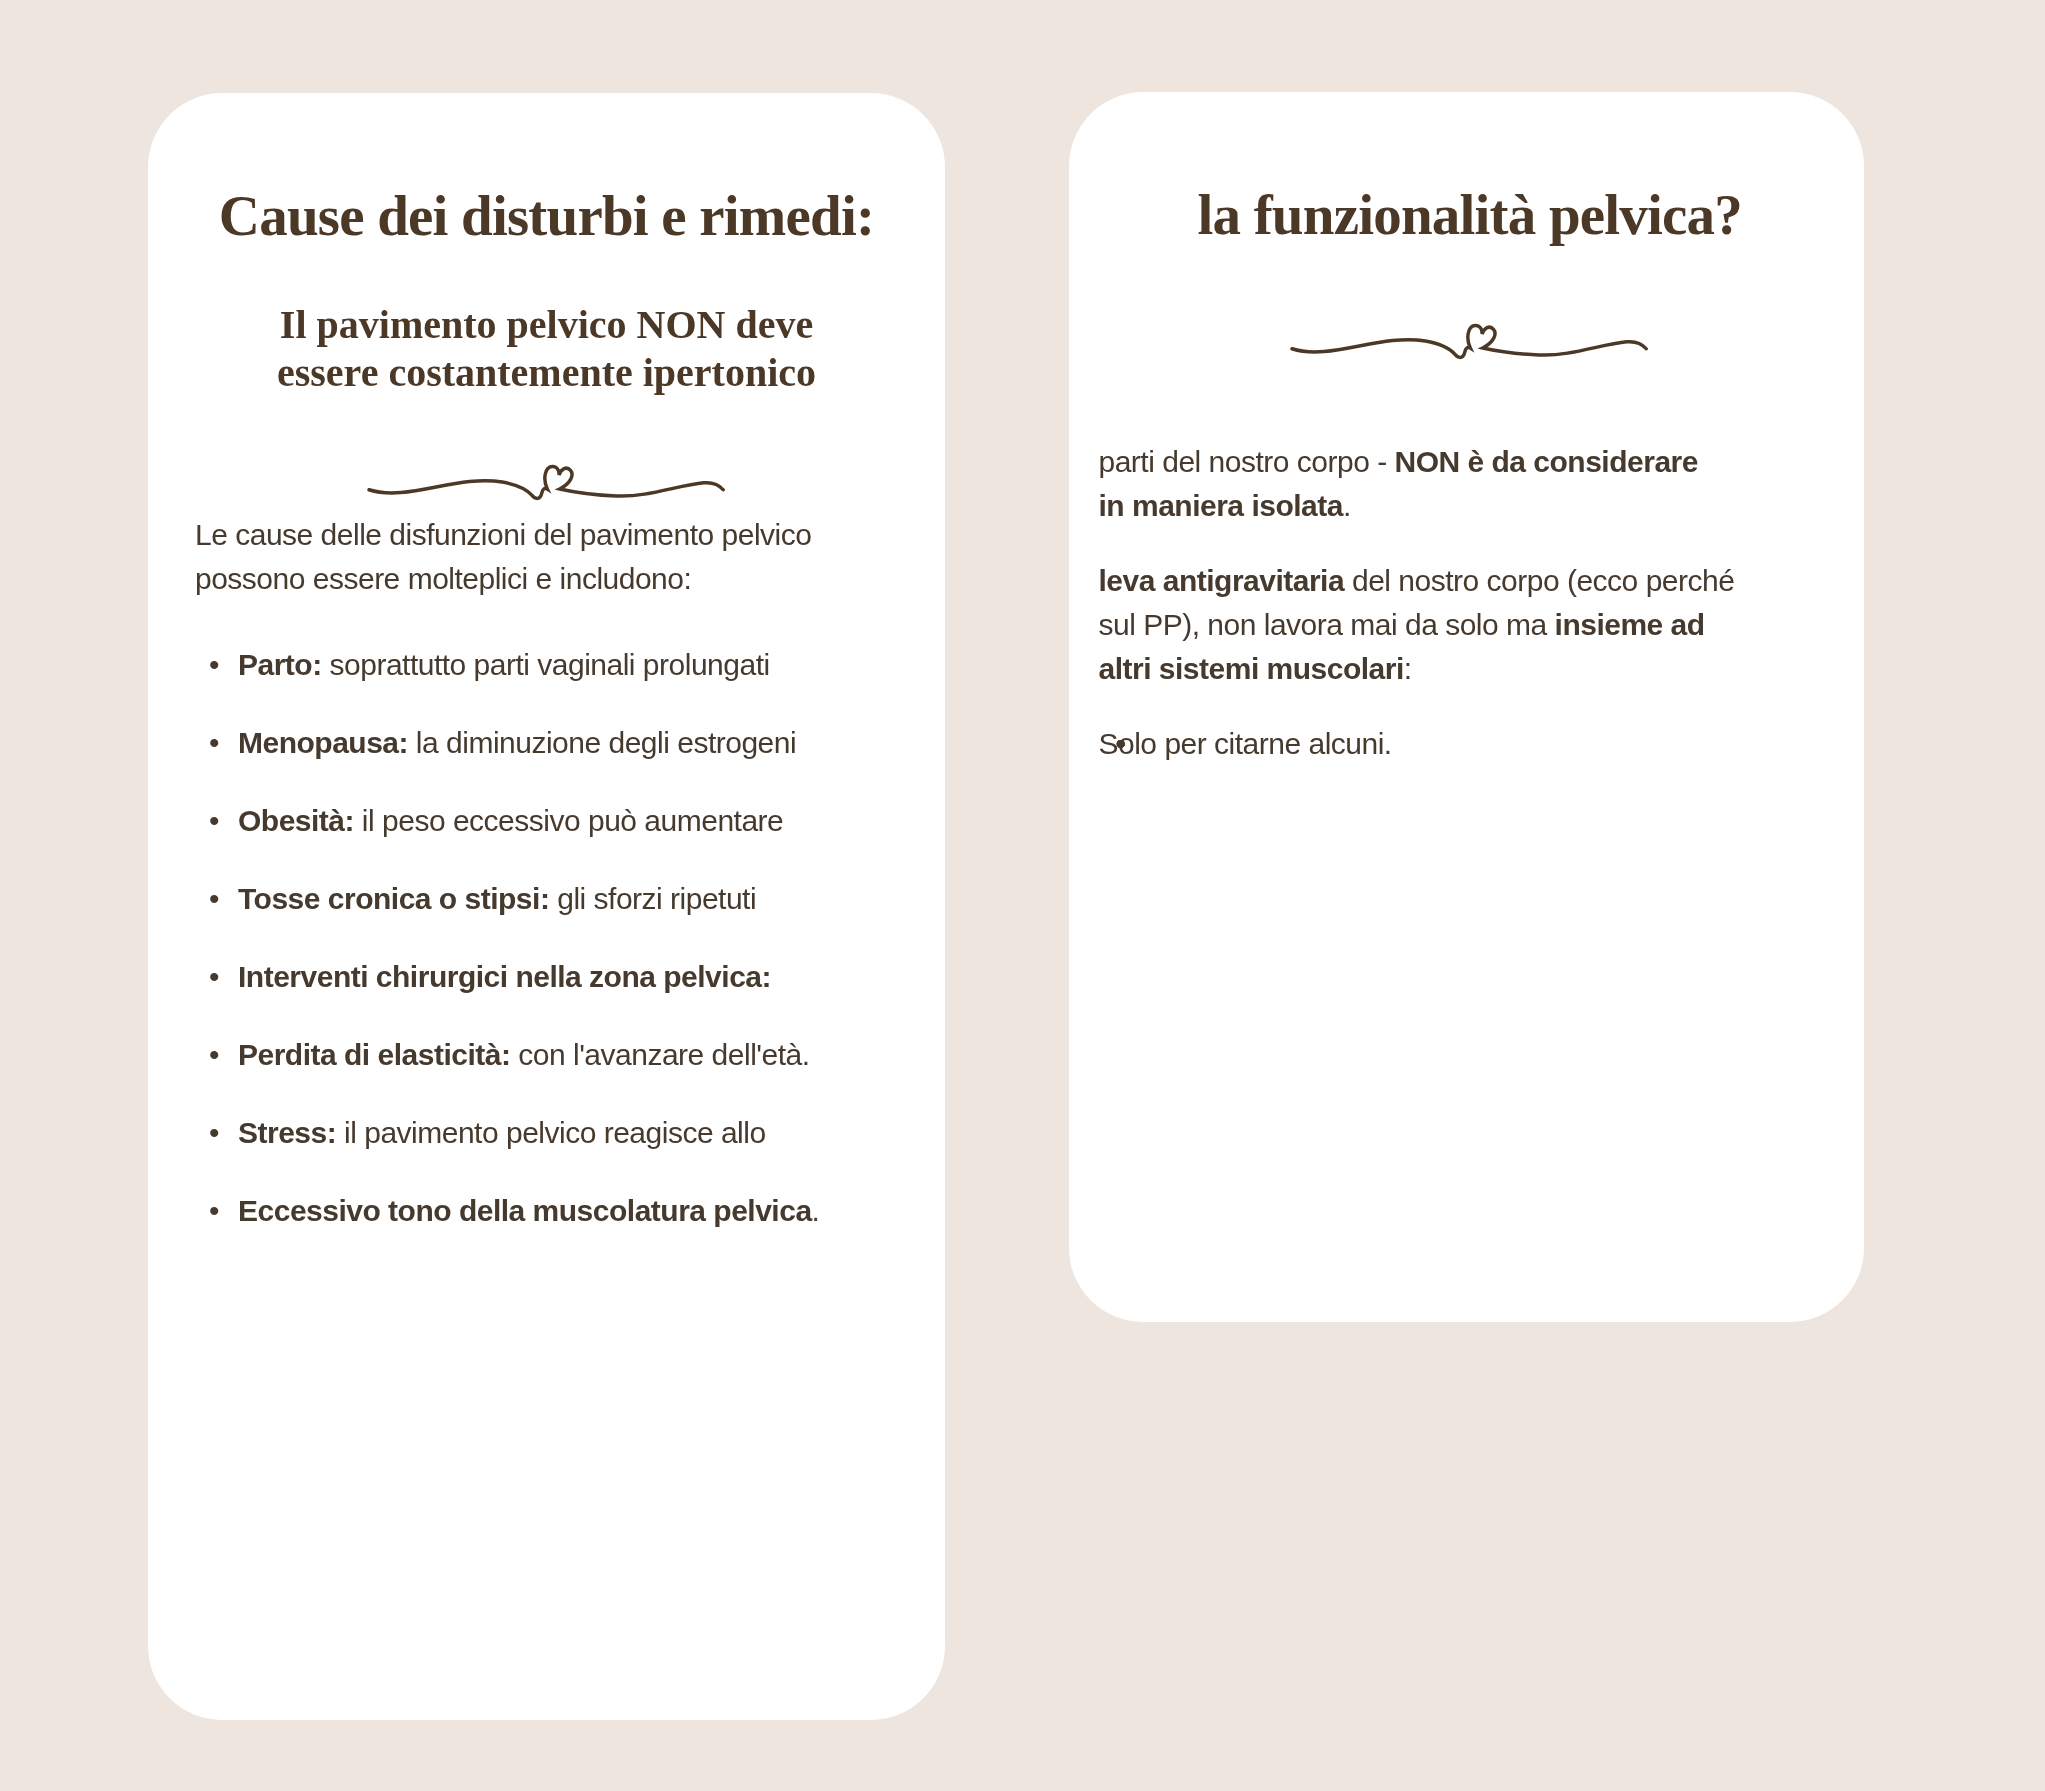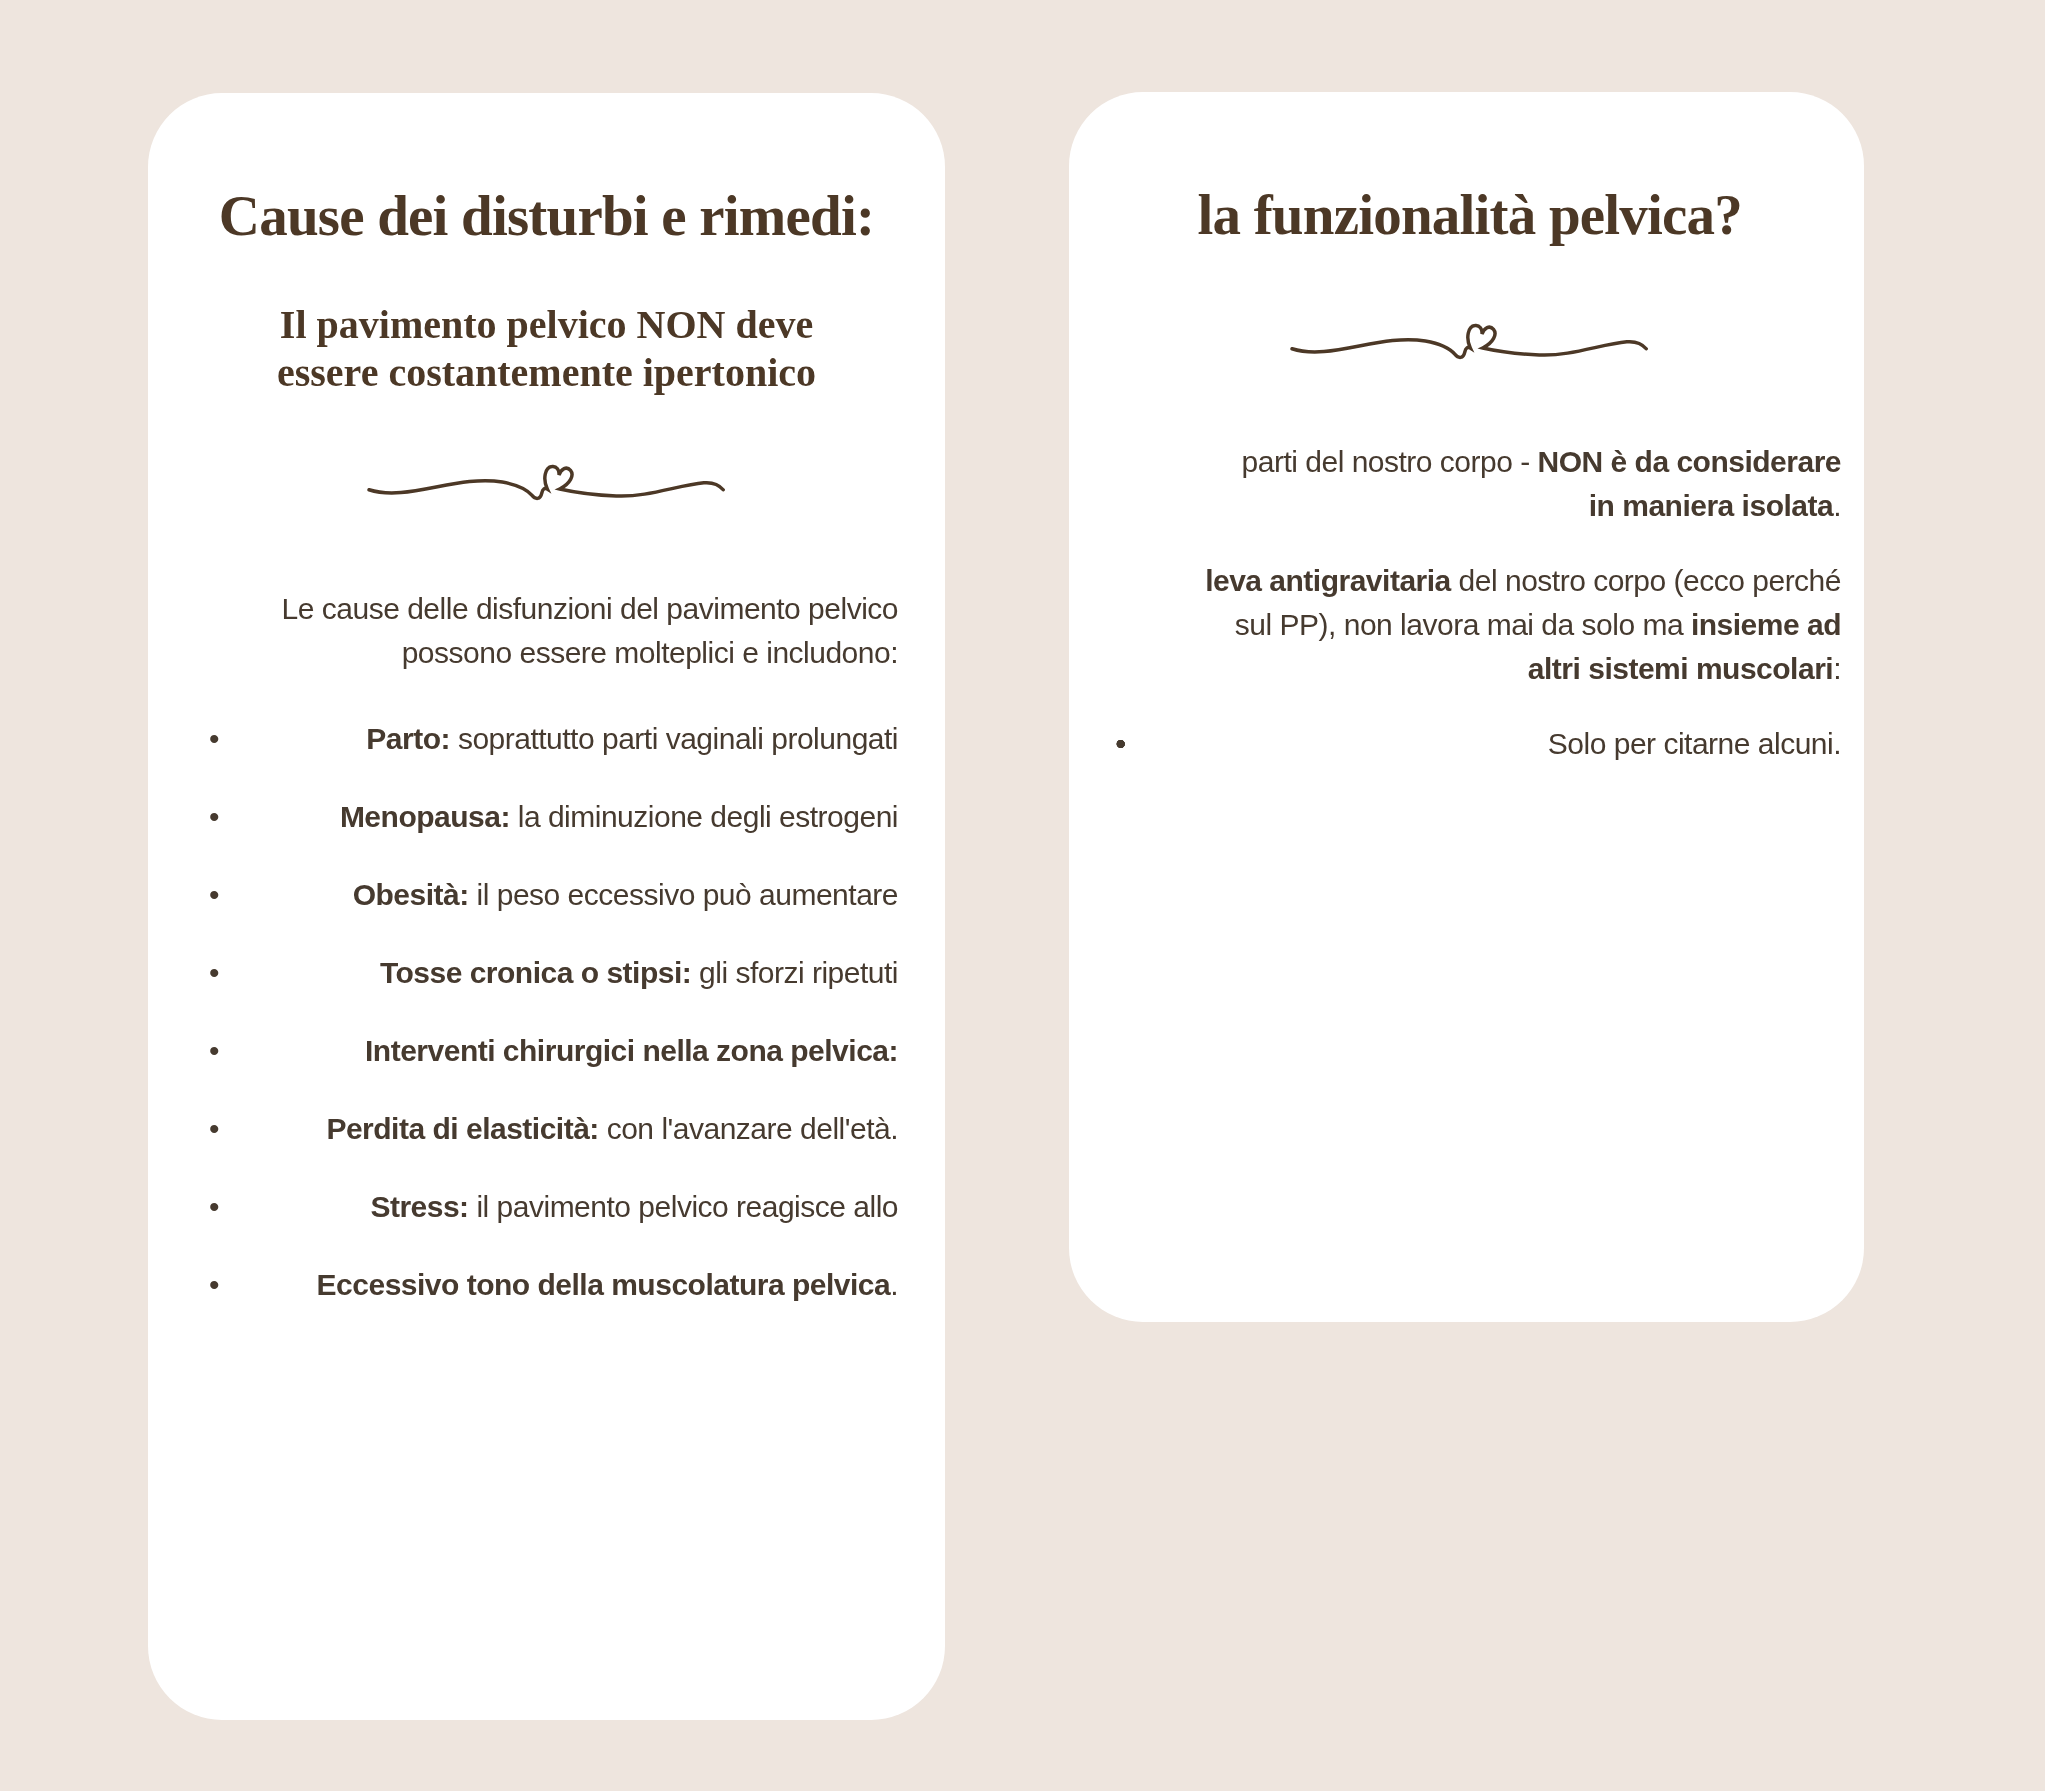--- a/index.html
+++ b/index.html
@@ -24,24 +24,24 @@
   }
   .card-title .line{white-space:nowrap;}
   .card-subtitle{
     font-family:"Liberation Serif", serif;font-weight:700;color:var(--heading);
     font-size:40px;line-height:48px;text-align:center;margin-top:49px;
   }
   .card-subtitle .line{white-space:nowrap;}
   .divider{display:block;width:365px;height:62px;margin:0 auto;}
   #left-card .divider{margin-top:54px;}
   #right-card .divider{margin-top:59px;}
-  .bodytext{font-size:30px;line-height:44px;letter-spacing:-0.5px;text-align:right;}
+  .bodytext{font-size:30px;line-height:44px;letter-spacing:-0.5px;}
   .bodytext .line{white-space:nowrap;}
   .b{font-weight:700;}
-  .lc-intro{margin-top:74px;text-align:right;}
+  .lc-intro{text-align:left;}
   .rc-p1{margin-top:68px;}
   .rc-p2{margin-top:31px;}
   ul{list-style:none;margin:0;padding:0;}
   .lc-list{margin:42px 0 0 14px;}
   .lc-list li{position:relative;padding-left:29px;margin-bottom:34px;}
   .rc-list{margin:31px 0 0 17px;}
   .rc-list li{position:relative;padding-left:29.5px;margin-bottom:0;}
   li::before{
     content:"\2022";position:absolute;left:0;top:0;
     color:var(--body);font-size:30px;line-height:44px;

